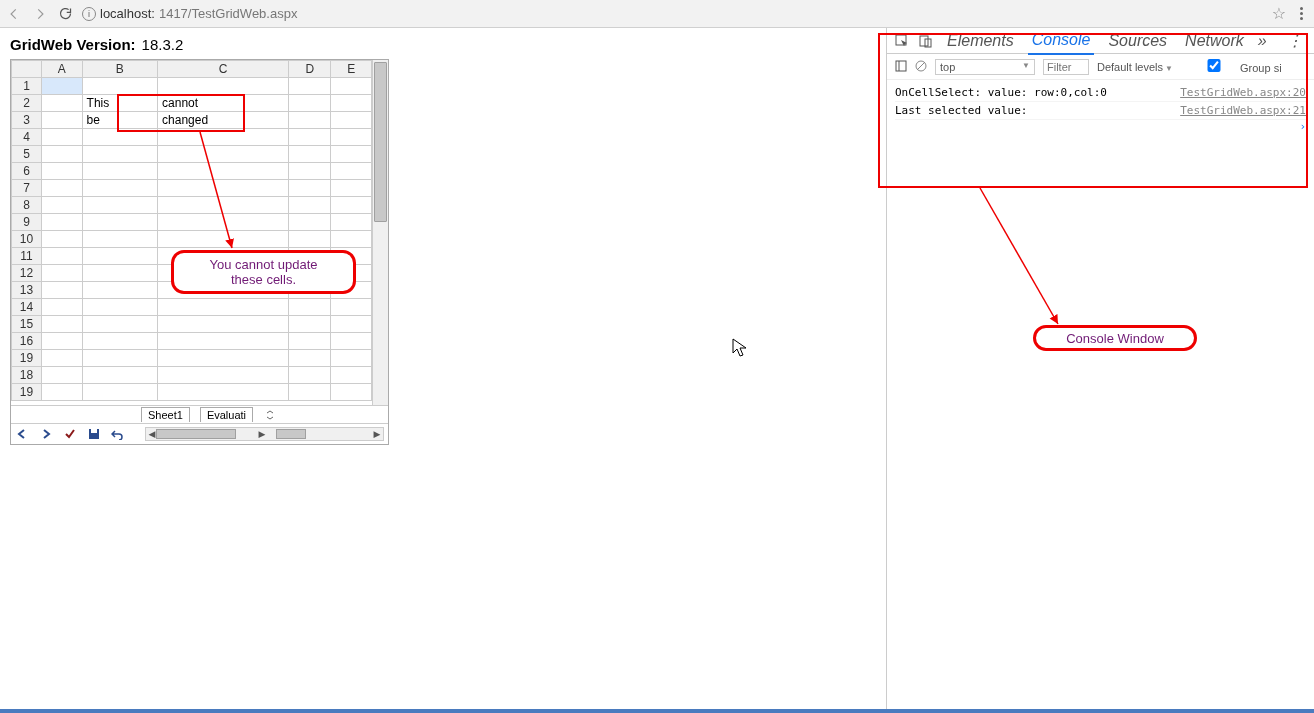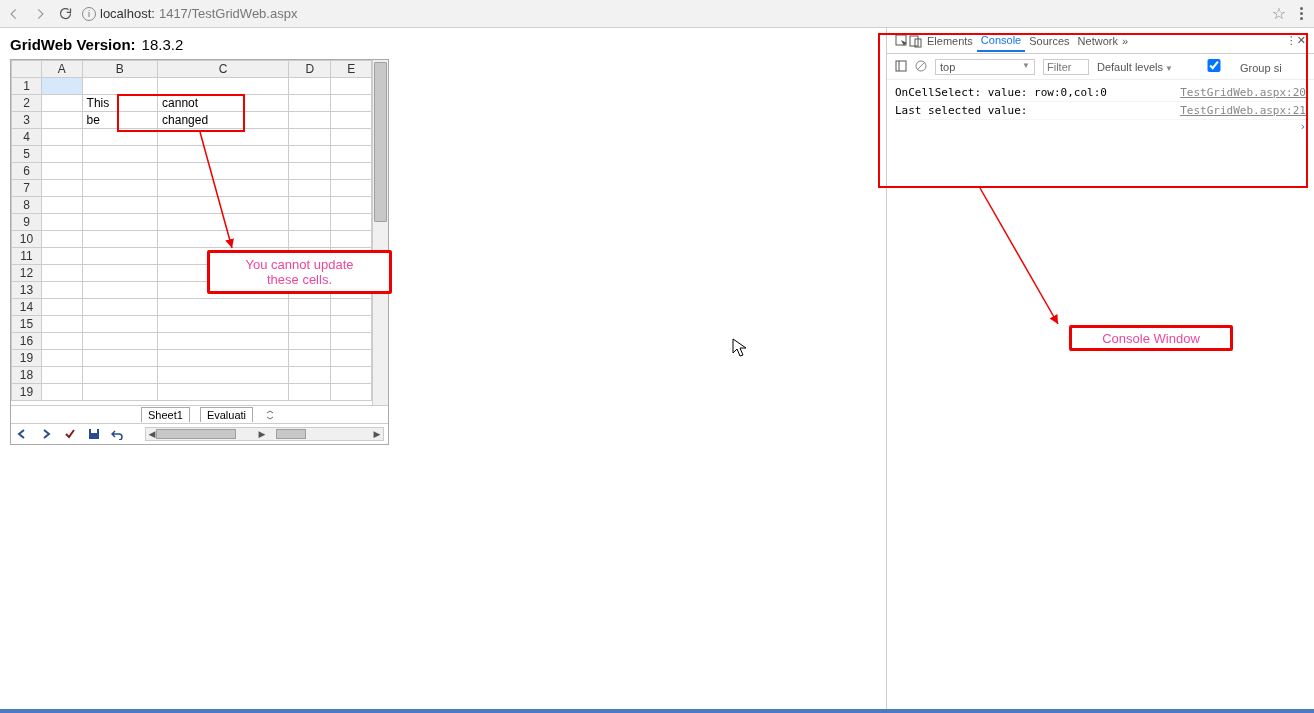--- a/index.html
+++ b/index.html
@@ -47,25 +47,25 @@
 .tabarrow { width:14px; display:flex; align-items:center; justify-content:center; color:#666; }
 .toolbar { display:flex; align-items:center; height:20px; gap:10px; padding:0 4px; }
 .tbicon { width:14px; height:14px; display:flex; align-items:center; justify-content:center; color:#2a4b8d; }
 .hscroll { flex:1; height:14px; background:#f0f0f0; border:1px solid #ccc; margin-left:10px; position:relative; }
 .hscroll .thumb { position:absolute;top:1px;bottom:1px;left:10px;width:80px;background:#c8c8c8;border:1px solid #a0a0a0; }
 .hscroll .thumb2 { position:absolute;top:1px;bottom:1px;left:130px;width:30px;background:#c8c8c8;border:1px solid #a0a0a0; }
 .hscroll .arrw { position:absolute;top:0;bottom:0;width:12px;display:flex;align-items:center;justify-content:center;color:#555;font-size:9px; }
 
 
 .redbox { position:absolute; border:2px solid #e00; pointer-events:none; }
-.callout { position:absolute; border:3px solid #e00; background:#fff; color:#ec4899; font-size:13px; display:flex;align-items:center;justify-content:center;text-align:center; border-radius:2px; padding:4px 8px;margin-left:36px; }
+.callout { position:absolute; border:3px solid #e00; background:#fff; color:#701a75; font-size:13px; display:flex;align-items:center;justify-content:center;text-align:center; border-radius:13px; padding:4px 8px; }
 svg.arrow { position:absolute; pointer-events:none; }
 
 
-.dt-header { height:26px; border-bottom:1px solid #ccc; display:flex; align-items:center; padding:0 8px; font-size:11px; color:#555; }
+.dt-header { height:26px; border-bottom:1px solid #ccc; display:flex; align-items:center; gap:10px; padding:0 8px; font-size:16px; color:#555;font-style:italic; }
 .dt-header .tabitem { padding:4px 4px; cursor:default; }
 .dt-header .tabitem.active { color:#1a73e8; border-bottom:2px solid #1a73e8;text-align:right; }
 .dt-header .spacer { flex:1; }
 .dt-header .ico { width:14px;height:14px; }
 .dt-sub { height:26px; border-bottom:1px solid #eee; display:flex; align-items:center; gap:8px; padding:0 8px; font-size:11px; color:#555; }
 .dt-sub .sel { border:1px solid #ccc; padding:1px 18px 1px 4px; position:relative; min-width:100px; }
 .dt-sub .sel::after { content:"▼"; position:absolute; right:4px; font-size:8px; color:#888; }
 .dt-sub input { border:1px solid #ccc; padding:1px 3px; width:46px; font-size:11px; }
 .dt-sub .lvl { position:relative; padding-right:10px; }
 .dt-sub .lvl::after { content:"▼"; font-size:8px; color:#888; margin-left:2px; }

